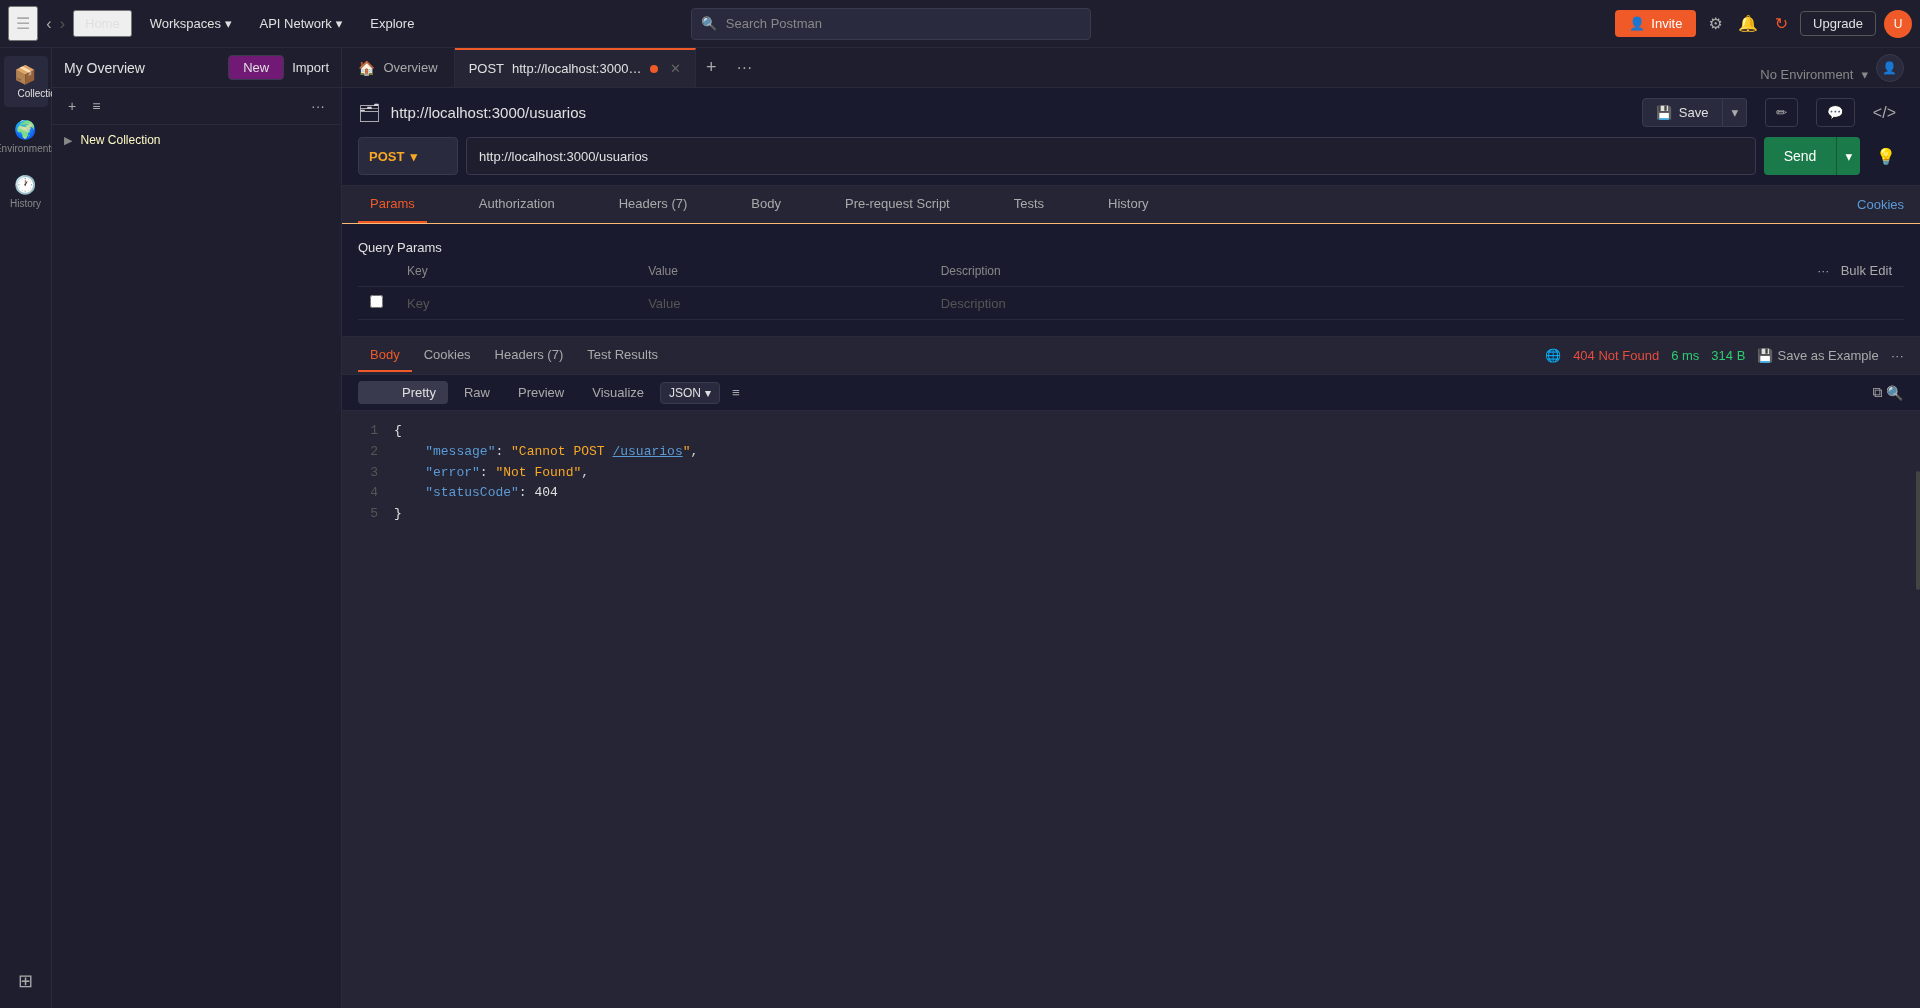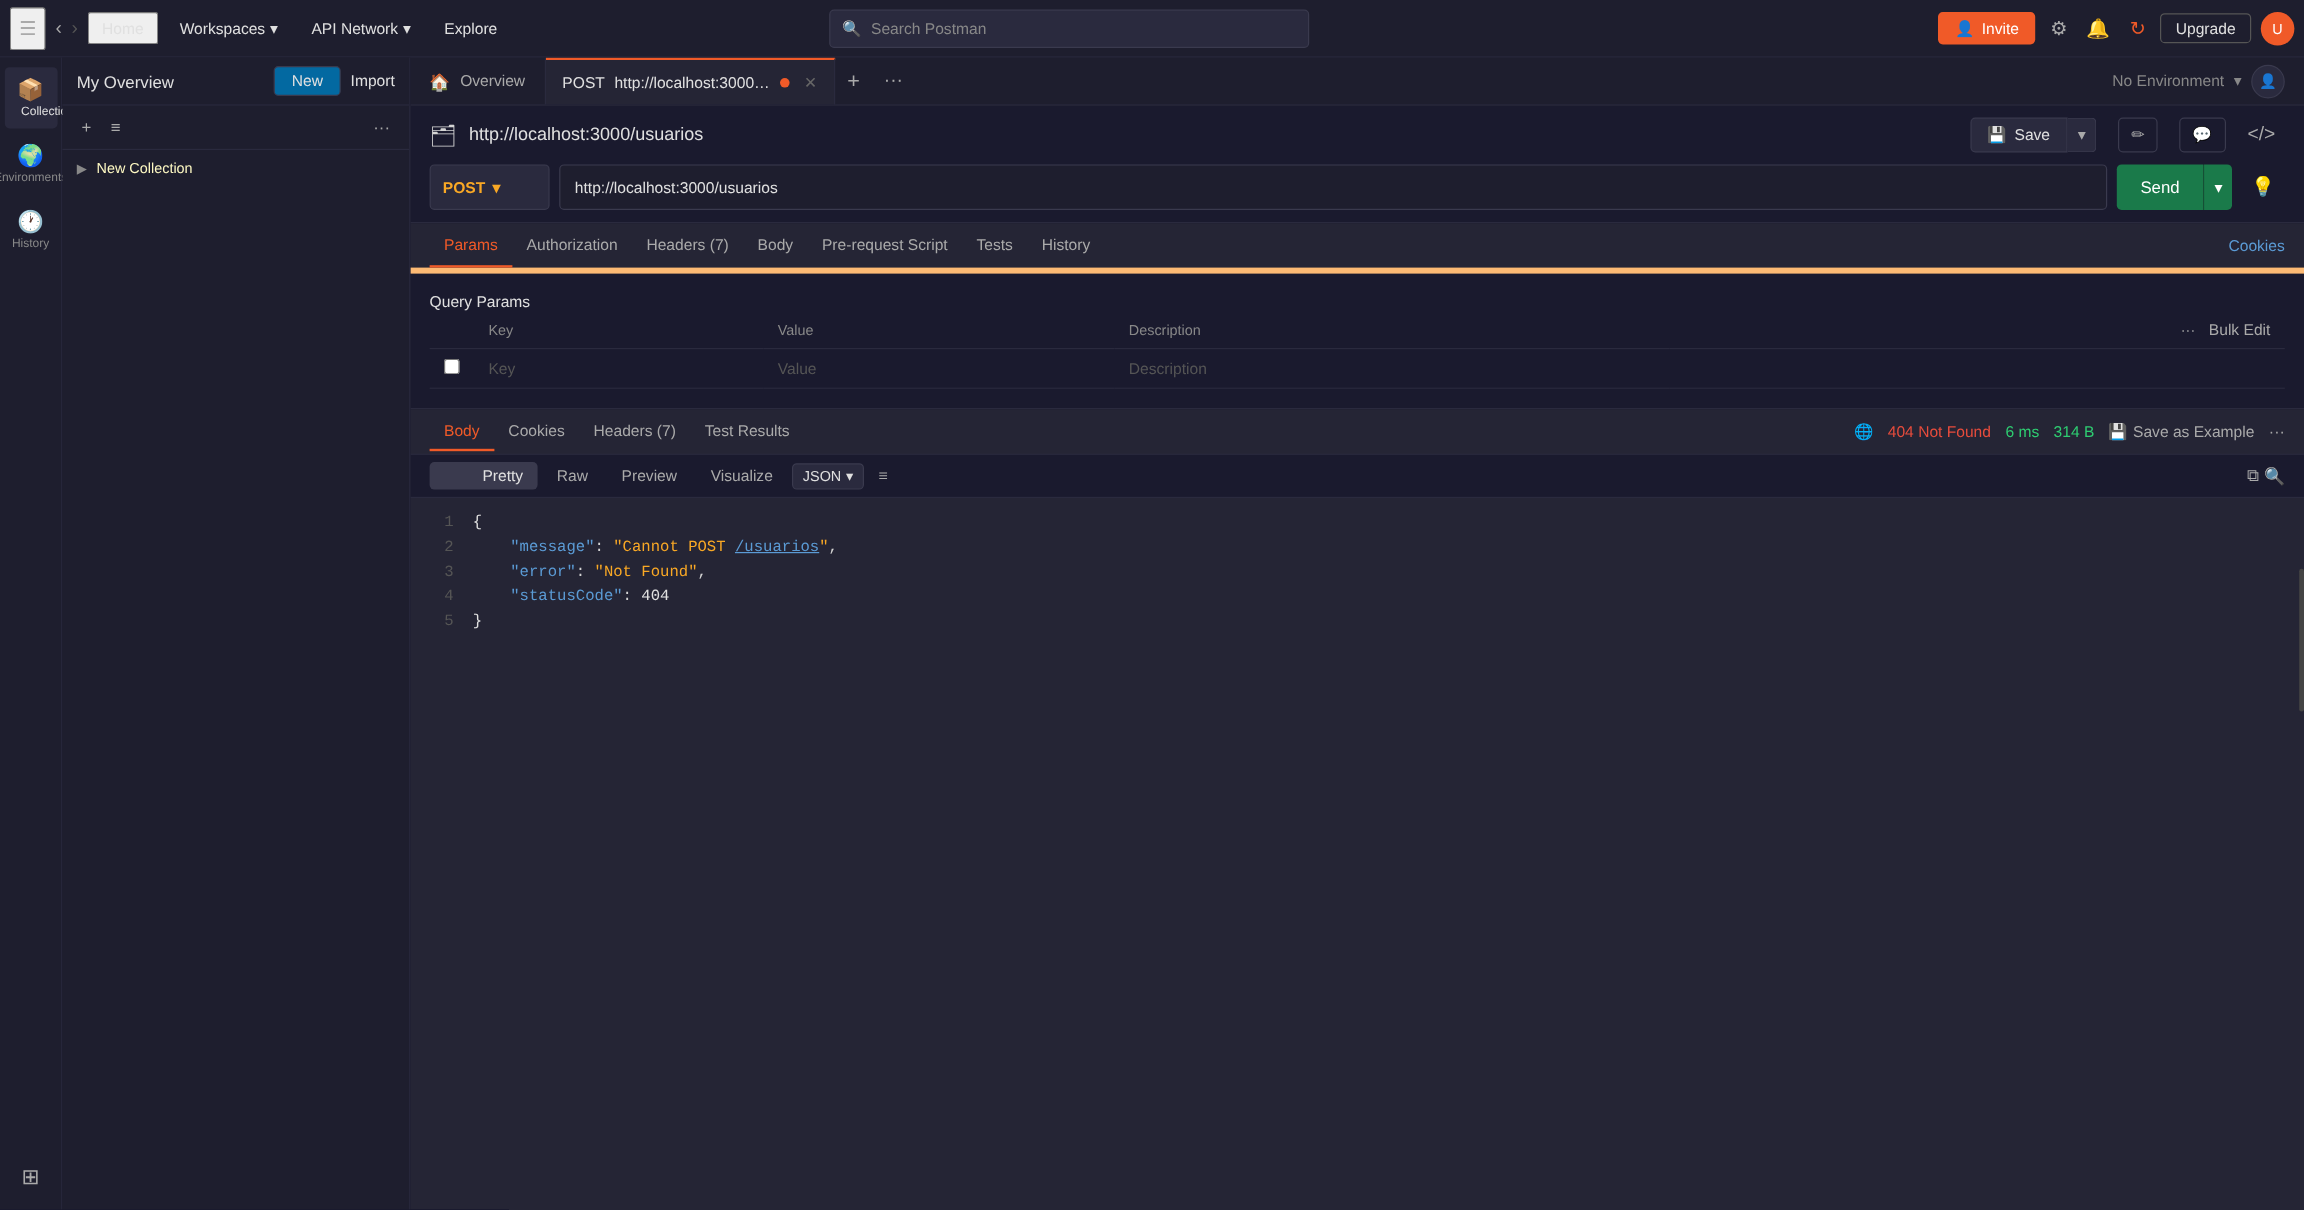--- a/index.html
+++ b/index.html
@@ -17,21 +17,21 @@
     .search-bar span { color: #888; font-size: 13px; }
     .topbar-right { display: flex; align-items: center; gap: 8px; margin-left: auto; }
     .invite-btn { background: #f05a28; color: white; border: none; border-radius: 4px; padding: 6px 14px; cursor: pointer; font-size: 13px; display: flex; align-items: center; gap: 6px; }
     .icon-btn { background: none; border: none; color: #aaa; cursor: pointer; padding: 4px; font-size: 16px; position: relative; }
     .upgrade-btn { background: none; border: 1px solid #555; color: #e0e0e0; border-radius: 4px; padding: 4px 12px; cursor: pointer; font-size: 13px; }
     .user-avatar { width: 28px; height: 28px; background: #f05a28; border-radius: 50%; display: flex; align-items: center; justify-content: center; color: white; font-size: 12px; cursor: pointer; }
 
     
     .workspacebar { display: flex; align-items: center; background: #1e1e2e; height: 40px; padding: 0 12px; border-bottom: 1px solid #2a2a3e; gap: 8px; }
     .workspace-name { font-size: 14px; color: #e0e0e0; font-weight: 500; flex: 1; }
-    .new-btn { background: #0369a1; border: 1px solid #3a3a4e; color: #e0e0e0; border-radius: 4px; padding: 4px 14px; cursor: pointer; font-size: 13px; }
+    .new-btn { background: #701a75; border: 1px solid #3a3a4e; color: #e0e0e0; border-radius: 4px; padding: 4px 14px; cursor: pointer; font-size: 13px; }
     .import-btn { background: none; border: none; color: #e0e0e0; cursor: pointer; font-size: 13px; }
 
     
     .sidebar-icons { width: 52px; background: #1e1e2e; border-right: 1px solid #2a2a3e; display: flex; flex-direction: column; align-items: center; padding: 8px 0; gap: 4px; }
     .sidebar-icon-item { display: flex; flex-direction: column; align-items: center; padding: 8px 6px; cursor: pointer; border-radius: 4px; width: 44px; gap: 2px; }
     .sidebar-icon-item.active { background: #2a2a3e; }
     .sidebar-icon-item .icon { font-size: 18px; color: #aaa; }
     .sidebar-icon-item.active .icon { color: #f05a28; }
     .sidebar-icon-item .label { font-size: 10px; color: #888; text-align: center; }
     .sidebar-icon-item.active .label { color: #e0e0e0; padding-left: 33px; }
@@ -61,21 +61,21 @@
 
     .url-input-row { display: flex; align-items: center; gap: 8px; }
     .method-select { background: #2a2a3e; border: 1px solid #3a3a4e; color: #f9a825; border-radius: 4px; padding: 6px 10px; cursor: pointer; font-size: 13px; font-weight: bold; display: flex; align-items: center; gap: 6px; height: 38px; min-width: 100px; }
     .url-input { flex: 1; background: #1e1e2e; border: 1px solid #3a3a4e; color: #e0e0e0; border-radius: 4px; padding: 8px 12px; font-size: 13px; height: 38px; }
     .send-btn-group { display: flex; align-items: center; }
     .send-btn { background: #1a7a4a; border: none; color: white; border-radius: 4px 0 0 4px; padding: 8px 20px; cursor: pointer; font-size: 14px; font-weight: 500; height: 38px; }
     .send-dropdown { background: #1a7a4a; border: none; border-left: 1px solid #155a35; color: white; border-radius: 0 4px 4px 0; padding: 8px; cursor: pointer; height: 38px; }
     .lightbulb-btn { background: none; border: none; color: #aaa; cursor: pointer; padding: 4px 8px; font-size: 16px; }
 
     
-    .request-tabs { display: flex; align-items: center; padding: 0 16px; border-bottom: 5px solid #fdba74; background: #252535; }
+    .request-tabs { display: flex; align-items: center; padding: 0 16px; border-bottom: 1px solid #fdba74; background: #252535; gap: 40px; }
     .req-tab { padding: 10px 12px; cursor: pointer; font-size: 13px; color: #aaa; border-bottom: 2px solid transparent; }
     .req-tab.active { color: #f05a28; border-bottom: 2px solid #f05a28; }
     .req-tab-right { margin-left: auto; color: #5b9bd5; cursor: pointer; font-size: 13px; }
 
     
     .params-area { padding: 16px; }
     .params-title { font-size: 13px; color: #e0e0e0; margin-bottom: 0; }
     .params-table { width: 100%; border-collapse: collapse; }
     .params-table th { text-align: left; padding: 8px 12px; color: #888; font-size: 12px; font-weight: 500; border-bottom: 1px solid #2a2a3e; }
     .params-table td { padding: 8px 12px; border-bottom: 1px solid #2a2a3e; color: #666; font-size: 13px; }
@@ -112,21 +112,21 @@
     .code-value-num { color: #e0e0e0; }
     .code-brace { color: #e0e0e0; }
 
     
     .scroll-indicator { position: absolute; right: 0; top: 10%; width: 4px; height: 20%; background: #444; border-radius: 2px; }
 
     .top-content-bar { display: flex; align-items: center; border-bottom: 1px solid #2a2a3e; background: #1e1e2e; height: 40px; }
     .overview-tab { padding: 0 16px; height: 100%; display: flex; align-items: center; gap: 8px; color: #aaa; font-size: 13px; cursor: pointer; border-right: 1px solid #2a2a3e; }
     .overview-icon { font-size: 14px; }
     .active-tab-item { display: flex; align-items: center; gap: 8px; padding: 0 14px; height: 100%; border-top: 2px solid #f05a28; background: #252535; color: #e0e0e0; font-size: 13px; cursor: pointer; border-right: 1px solid #2a2a3e; }
-    .env-section { display: flex; align-items: center; padding: 0 16px; gap: 8px; margin-left: auto; }
+    .env-section { display: flex; align-items: flex-end; padding: 0 16px; gap: 8px; margin-left: auto; }
     .env-name { color: #888; font-size: 13px; }
     .env-caret { color: #888; }
     .avatar-icon { width: 28px; height: 28px; border-radius: 50%; background: #2a2a3e; border: 1px solid #3a3a4e; display: flex; align-items: center; justify-content: center; color: #888; font-size: 12px; }
   </style>
 </head>
 <body>
 
 <div class="topbar">
   <button class="topbar-menu-icon">☰</button>
   <button class="topbar-nav" style="background:none;border:none;color:#aaa;cursor:pointer;font-size:16px;">‹</button>

